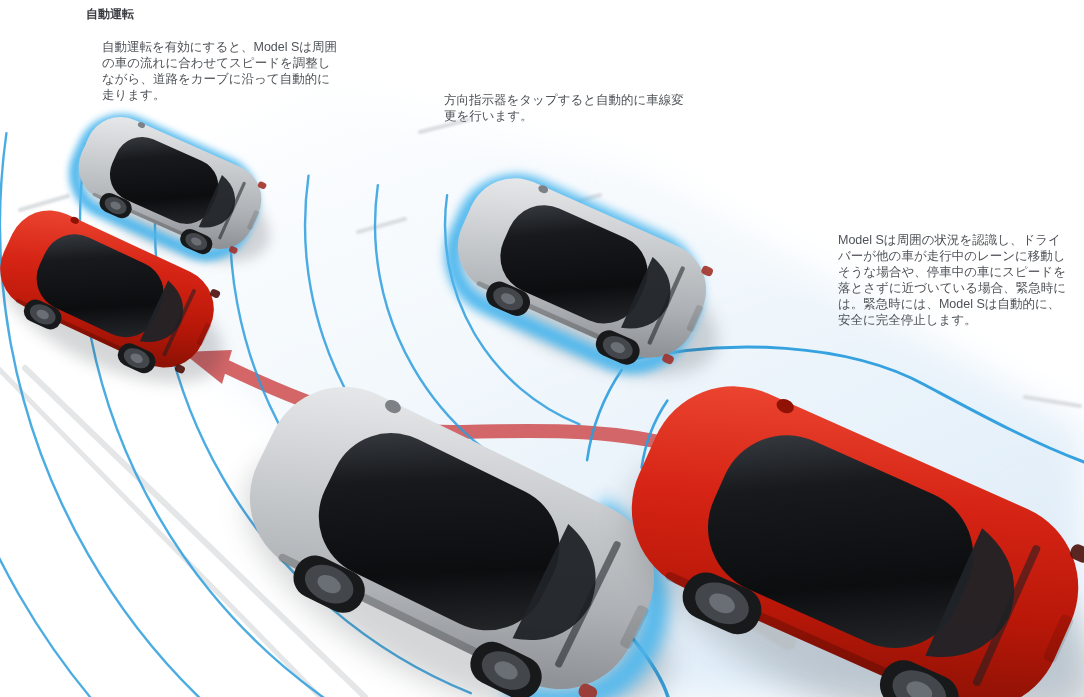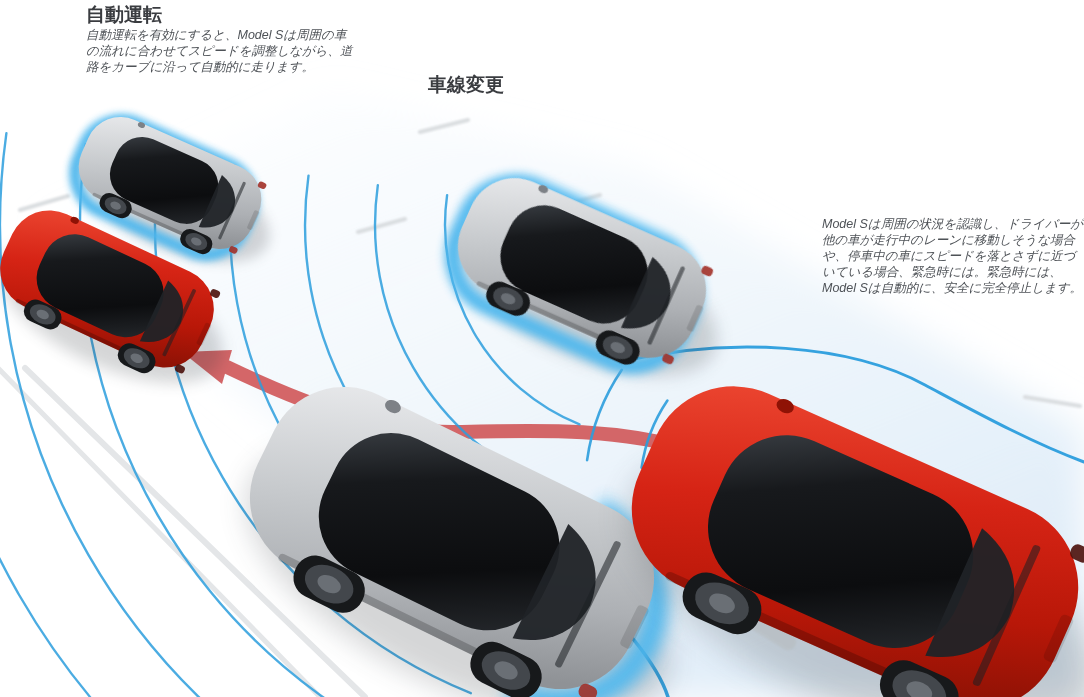--- a/index.html
+++ b/index.html
@@ -1,21 +1,21 @@
 <!DOCTYPE html>
 <html style="--bg: #ffffff; --text-title: #3a3c40; --text-body: #4e5257; --arc-blue: #2b9ddd; --glow-blue: #4db7ee; --arrow-red: #d15a5c; --tint-blue: #dbeaf7; --lane-gray: #d9dcdf; --edge-gray: #e4e6e8; --car-red: #c81e10; --car-silver: #c2c5c8; --canopy-black: #141619;"><head>
 <meta charset="utf-8">
 <style>
   html,body{margin:0;padding:0;background:#fff;}
   #stage{position:relative;width:1084px;height:697px;background:var(--bg,#fff);overflow:hidden;
          font-family:"Liberation Sans","DejaVu Sans",sans-serif;}
   #scene{position:absolute;left:0;top:0;width:1084px;height:697px;}
   .annotation{position:absolute;font-size:12.5px;line-height:16px;color:var(--text-body,#4e5257);}
-  .annotation h3{margin:0 0 4px 0;font-size:19px;line-height:17px;font-weight:bold;color:var(--text-title,#3a3c40);}
-  .annotation p{margin:0;font-style:italic;}
+  .annotation h3{margin:0 0 4px 0;font-size:12px;line-height:17px;font-weight:bold;color:var(--text-title,#3a3c40);}
+  .annotation p{margin:16px;}
   #anno-autopilot{left:86px;top:6px;width:268px;}
   #anno-lane-change{left:428px;top:76px;width:276px;}
   #anno-safety{left:822px;top:216px;width:262px;}
 </style>
 </head>
 <body>
 
 <div id="stage" style="--bg: #ffffff; --text-title: #3a3c40; --text-body: #4e5257;">
 
   <svg id="scene" viewBox="0 0 1084 697" width="1084" height="697" xmlns="http://www.w3.org/2000/svg">
@@ -192,20 +192,20 @@
         </g>
       </g>
   </svg>
 
   <div class="annotation" id="anno-autopilot">
     <h3>自動運転</h3>
     <p>自動運転を有効にすると、Model Sは周囲の車の流れに合わせてスピードを調整しながら、道路をカーブに沿って自動的に走ります。</p>
   </div>
 
   <div class="annotation" id="anno-lane-change">
-    <h3>車線変更</h3>
+    <p>方向指示器をタップすると自動的に車線変更を行います。</p>
   </div>
 
   <div class="annotation" id="anno-safety">
     <p>Model Sは周囲の状況を認識し、ドライバーが他の車が走行中のレーンに移動しそうな場合や、停車中の車にスピードを落とさずに近づいている場合、緊急時には。緊急時には、Model Sは自動的に、安全に完全停止します。</p>
   </div>
 
 </div>
 
 </body></html>

